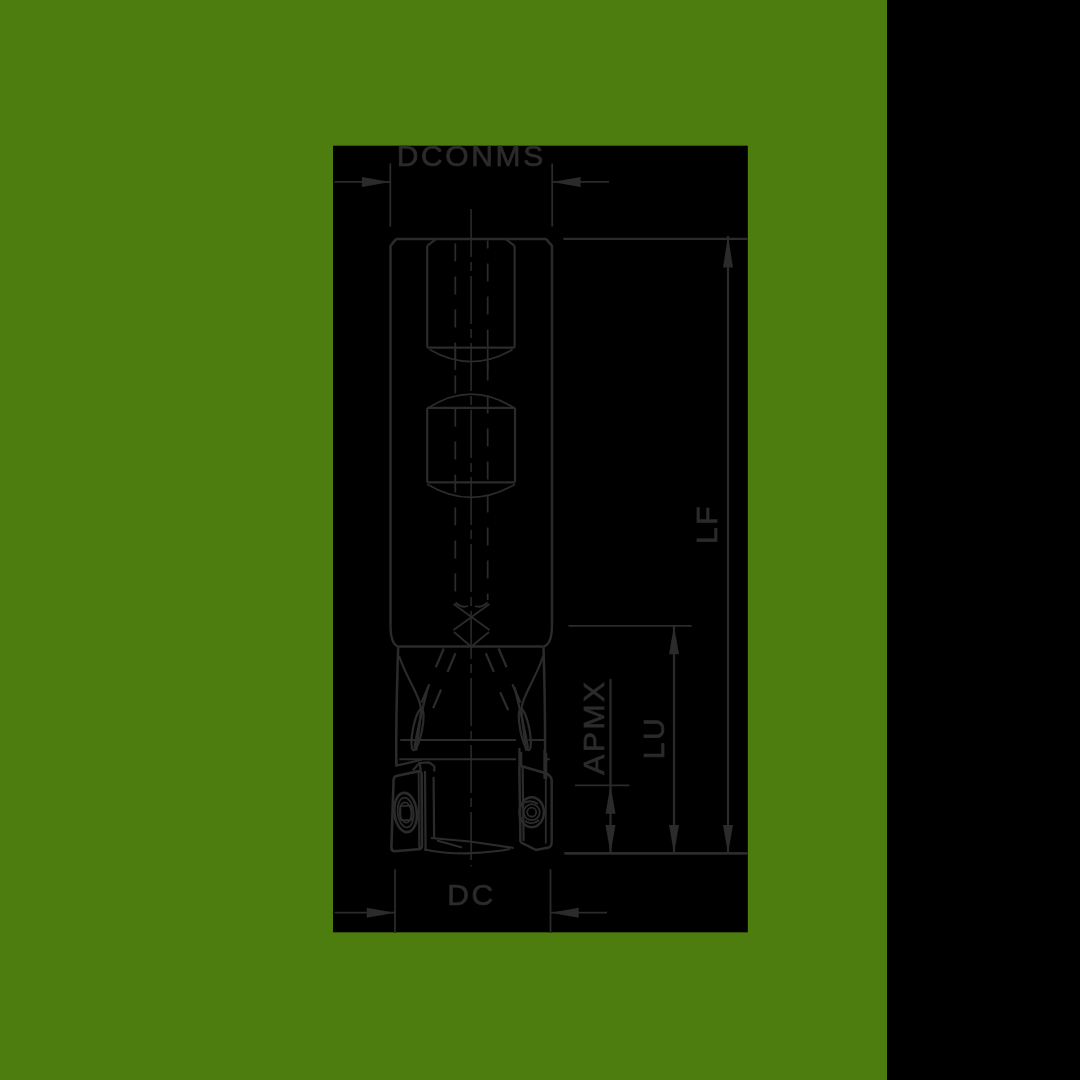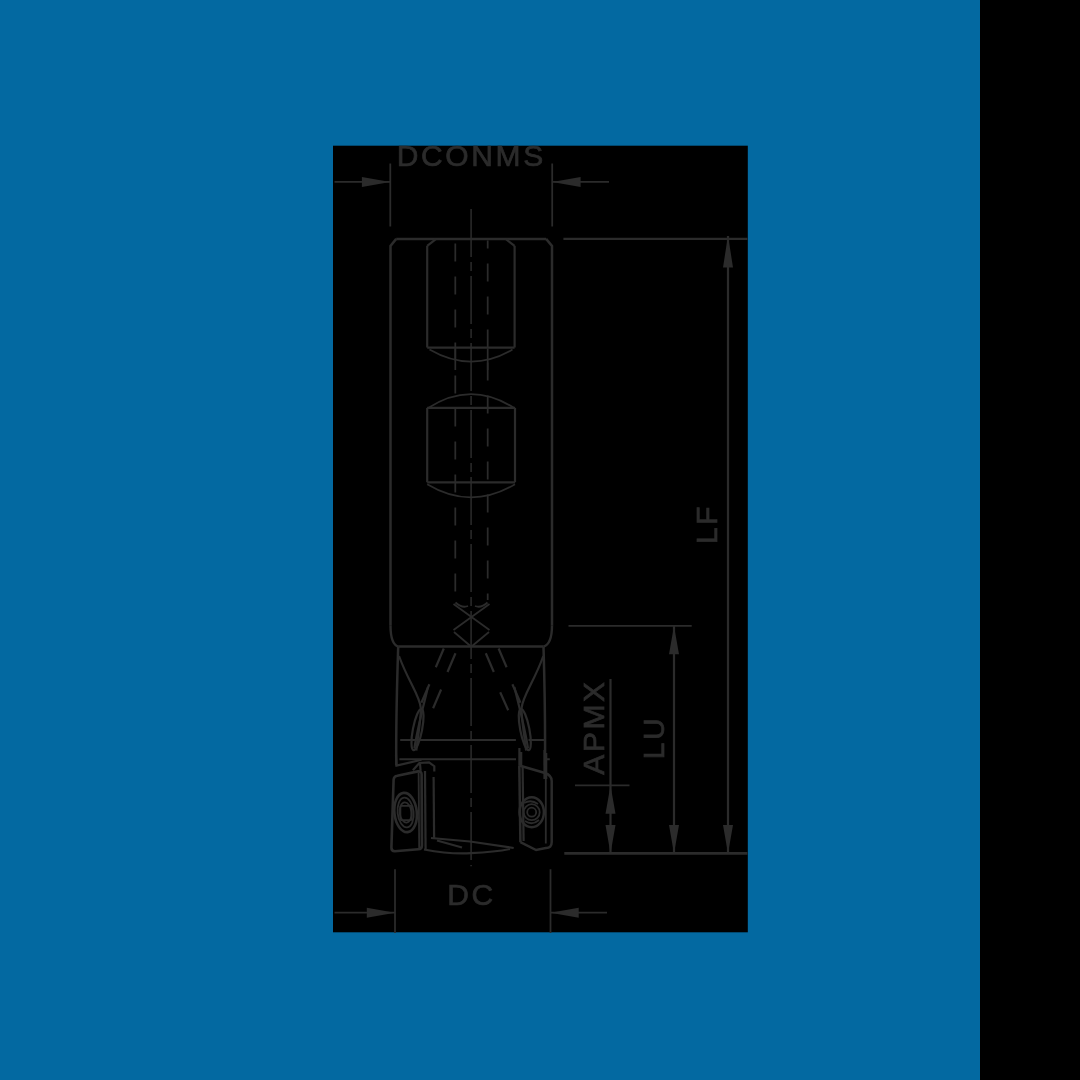--- a/index.html
+++ b/index.html
@@ -1,16 +1,16 @@
 <!DOCTYPE html>
 <html><head>
 <meta charset="utf-8">
 <style>
   html,body{margin:0;padding:0;background:#000;}
-  .page{width:980px;height:1080px;background:#0369a1;position:relative;overflow:hidden;}
+  .page{width:887px;height:1080px;background:#4d7c0f;position:relative;overflow:hidden;}
   svg{display:block;}
   text{font-family:"Liberation Sans", sans-serif;fill:#2b2b2b;letter-spacing:2.6px;stroke:#2b2b2b;stroke-width:0.7px;}
 </style>
 </head>
 <body>
 <div class="page">
 <svg width="1080" height="1080" viewBox="0 0 1080 1080">
 
   <rect x="333" y="145.7" width="414.8" height="786.6" fill="#000"></rect>
   <g stroke="#2b2b2b" fill="none" stroke-width="1.75" stroke-linecap="butt">

